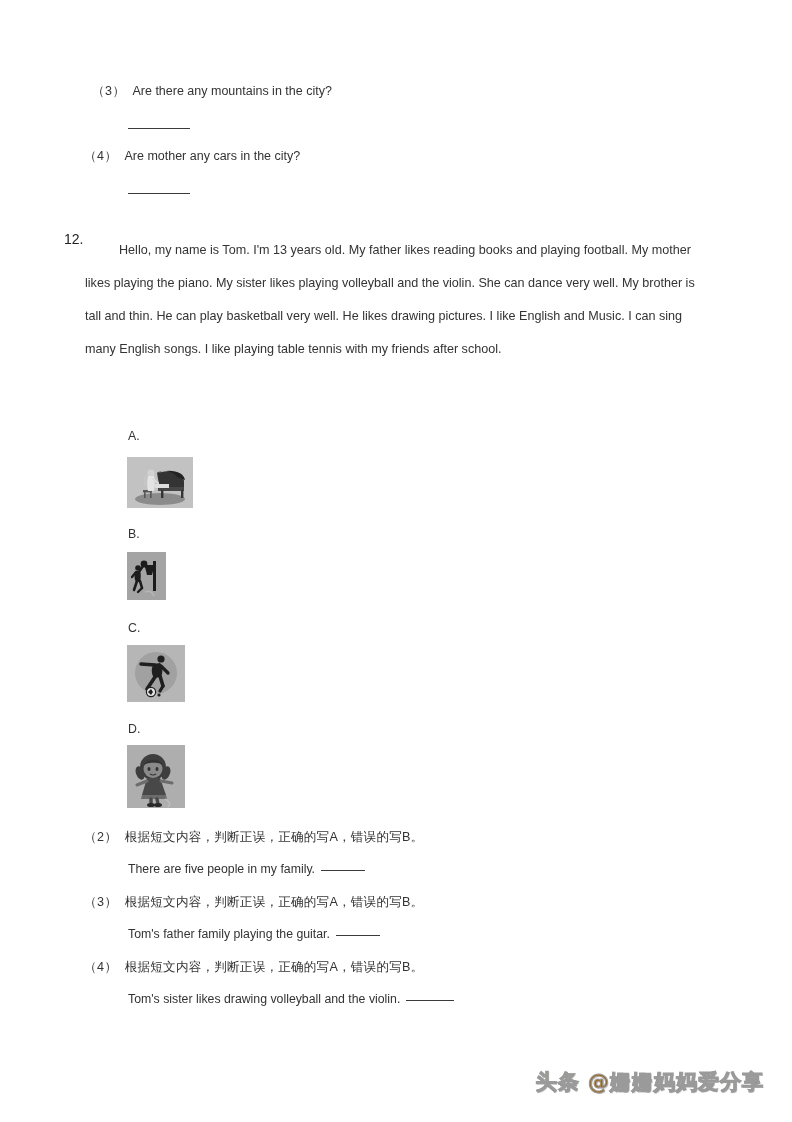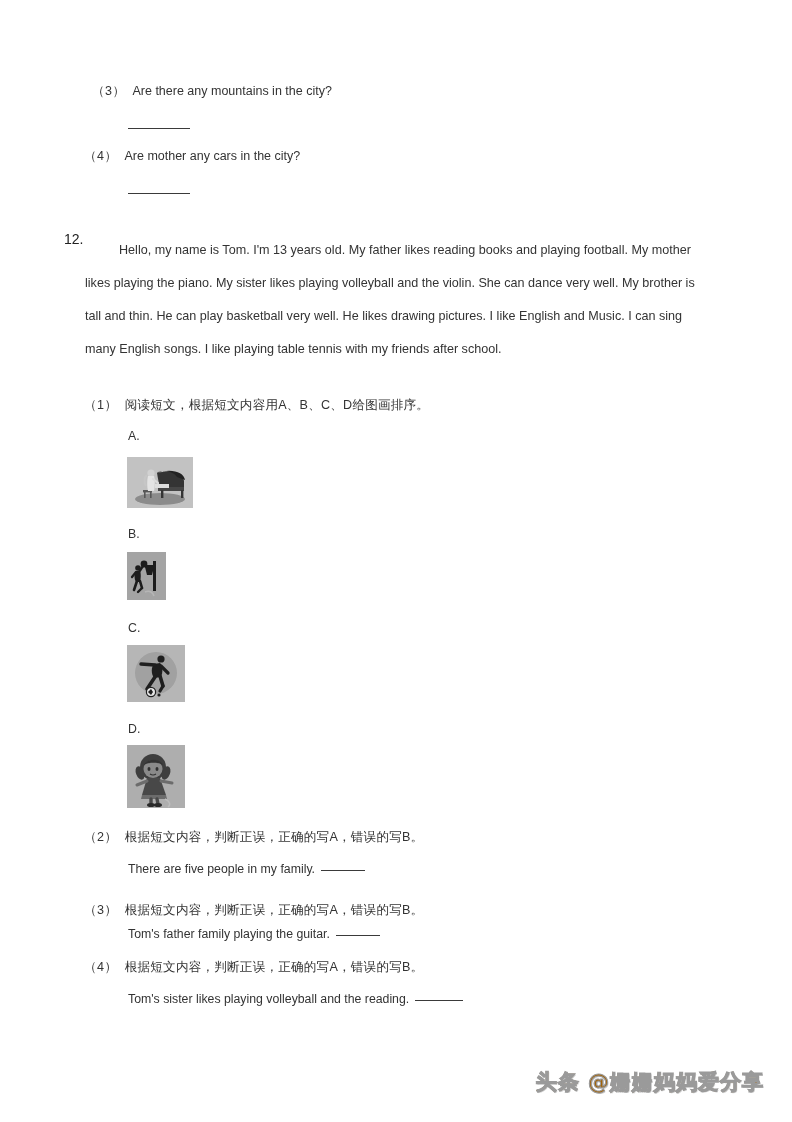--- a/index.html
+++ b/index.html
@@ -136,23 +136,20 @@
   <div class="answer-rule" style="left:128px; top:128px; width:62px;"></div>
 
   <div class="qline" style="left:84px; top:148px;">
     <span class="qnum">（4）</span><span class="qtext">Are mother any cars in the city?</span>
   </div>
   <div class="answer-rule" style="left:128px; top:193px; width:62px;"></div>
 
   <div class="item-number">12.</div>
   <div class="passage">Hello, my name is Tom. I'm 13 years old. My father likes reading books and playing football. My mother likes playing the piano. My sister likes playing volleyball and the violin. She can dance very well. My brother is tall and thin. He can play basketball very well. He likes drawing pictures. I like English and Music. I can sing many English songs. I like playing table tennis with my friends after school.</div>
 
-  <div class="sub-q" style="left:84px; top:397px;">
-    <span class="qnum">（1）</span><span class="cn">阅读短文，根据短文内容用A、B、C、D给图画排序。</span>
-  </div>
 
   <div class="opt-letter" style="top:429px;">A.</div>
   <div class="pic" style="left:127px; top:457px; width:66px; height:51px;">
     <svg width="66" height="51" viewBox="0 0 66 51" aria-hidden="true">
       <rect x="0" y="0" width="66" height="51" fill="#cac8c5"></rect>
       <ellipse cx="33" cy="42" rx="25" ry="6" fill="#8e8c89"></ellipse>
 
       <path d="M30 16 C44 12 56 16 57 24 L57 31 L33 33 L30 16 Z" fill="#2f2d2c"></path>
 
       <path d="M30 16 C44 11 57 15 58 23 L50 20 C47 15 39 13 31 15 Z" fill="#1b1a19"></path>
@@ -253,29 +250,29 @@
     </svg>
   </div>
 
   <div class="sub-q" style="left:84px; top:829px;">
     <span class="qnum">（2）</span><span class="cn">根据短文内容，判断正误，正确的写A，错误的写B。</span>
   </div>
   <div class="sub-stmt" style="top:862px;">
     <span>There are five people in my family.</span><span class="stmt-blank"></span>
   </div>
 
-  <div class="sub-q" style="left:84px; top:894px;margin-top:8px;">
+  <div class="sub-q" style="left:84px; top:894px;">
     <span class="qnum">（3）</span><span class="cn">根据短文内容，判断正误，正确的写A，错误的写B。</span>
   </div>
   <div class="sub-stmt" style="top:927px;">
     <span>Tom's father family playing the guitar.</span><span class="stmt-blank"></span>
   </div>
 
   <div class="sub-q" style="left:84px; top:959px;">
     <span class="qnum">（4）</span><span class="cn">根据短文内容，判断正误，正确的写A，错误的写B。</span>
   </div>
   <div class="sub-stmt" style="top:992px;">
-    <span>Tom's sister likes playing volleyball and the reading.</span><span class="stmt-blank wide"></span>
+    <span>Tom's sister likes drawing volleyball and the violin.</span><span class="stmt-blank wide"></span>
   </div>
 
   <div class="watermark">头条 @姗姗妈妈爱分享</div>
 
 </div>
 
 </body></html>

